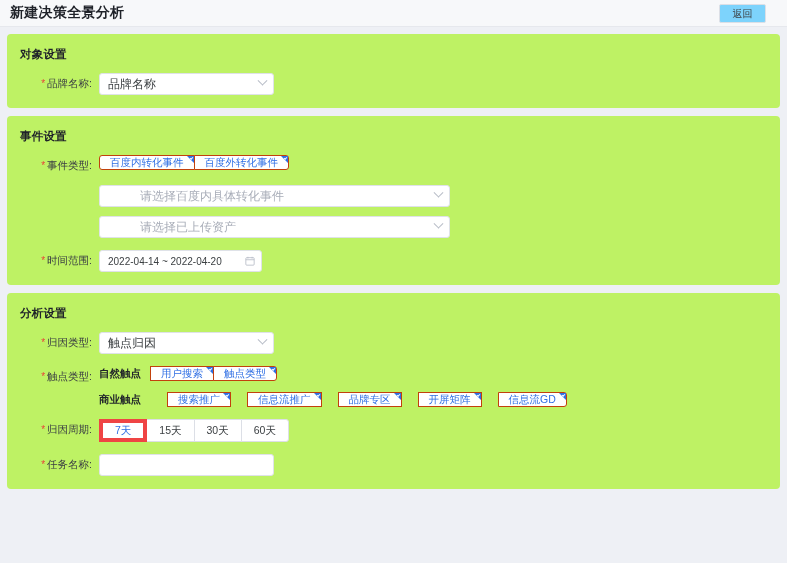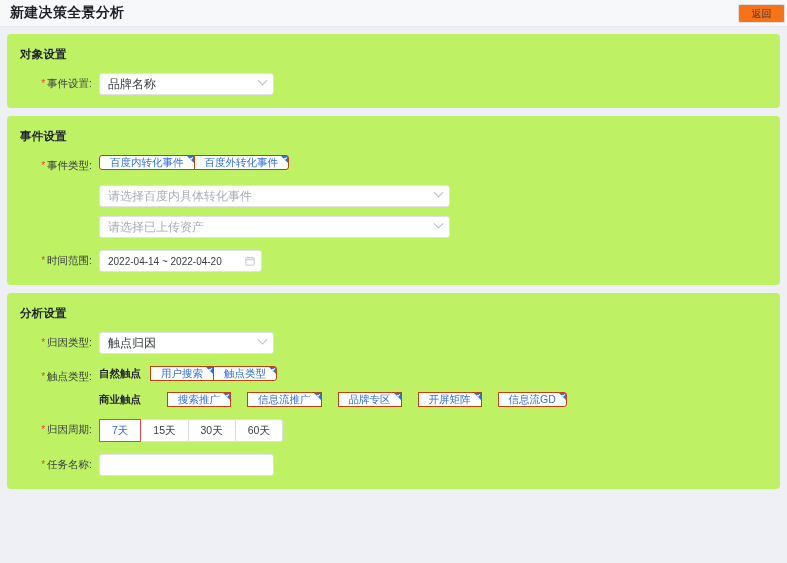--- a/index.html
+++ b/index.html
@@ -20,23 +20,23 @@
     border-bottom: 1px solid #e6e8ed;
     display: flex; align-items: center;
     padding: 0 10px 0 10px;
     position: relative;
   }
   .header-title {
     font-size: 14px; font-weight: bold; color: #1f2229;
     letter-spacing: .3px;
   }
   .back-btn {
-    position: absolute; right: 2px; top: 4px;
+    position: absolute; right: 21px; top: 4px;
     width: 47px; height: 19px;
-    background: #f97316;
+    background: #7dd3fc;
     border: 1px solid #dcdfe6;
     border-radius: 2px;
     font-size: 10px; color: #3c4043;
     display: flex; align-items: center; justify-content: center;
     cursor: pointer;
   }
 
   
   .body-wrap { padding: 7px 7px 0 7px; }
   .card {
@@ -73,21 +73,21 @@
     border: 1px solid #dfe2e8;
     border-radius: 3px;
     background: #fff;
     display: flex; align-items: center;
     padding: 0 20px 0 8px;
     font-size: 12px; color: #3c4043;
     cursor: pointer;
   }
   .select.w175 { width: 175px; }
   .select.w351 { width: 351px; }
-  .select .ph { color: #a8adb8; }
+  .select .ph { color: #a8adb8; margin-left: 32px; }
   .caret {
     position: absolute; right: 7px; top: 50%;
     width: 7px; height: 7px;
     margin-top: -4px;
     border-right: 1.2px solid #b6bbc6;
     border-bottom: 1.2px solid #b6bbc6;
     transform: rotate(45deg) translate(-2px,-2px);
   }
 
   
@@ -149,21 +149,21 @@
     background: #fff; color: #3c4043;
     font-size: 10.5px;
     display: flex; align-items: center; justify-content: center;
     padding: 0 12px;
     margin-right: -1px;
     cursor: pointer;
   }
   .radio:first-child { border-radius: 3px 0 0 3px; }
   .radio:last-child { border-radius: 0 3px 3px 0; margin-right: 0; }
   .radio.active {
-    border: 1px solid #ef4444;
+    border: 4px solid #ef4444;
     color: #2f6fe4;
     z-index: 2;
     border-radius: 0;
   }
 
   
   .textinput {
     width: 175px; height: 22px;
     border: 1px solid #dfe2e8; border-radius: 3px;
     background: #fff;
@@ -186,21 +186,21 @@
     <div class="back-btn">返回</div>
   </div>
 
   <div class="body-wrap">
 
     <div class="card">
       <div class="card-title">对象设置</div>
 
       <div class="row">
         <div class="label">
-          <span class="req">*</span><span>事件设置:</span>
+          <span class="req">*</span><span>品牌名称:</span>
         </div>
         <div class="field">
           <div class="select w175">
             <span>品牌名称</span>
             <span class="caret"></span>
           </div>
         </div>
       </div>
     </div>
 

